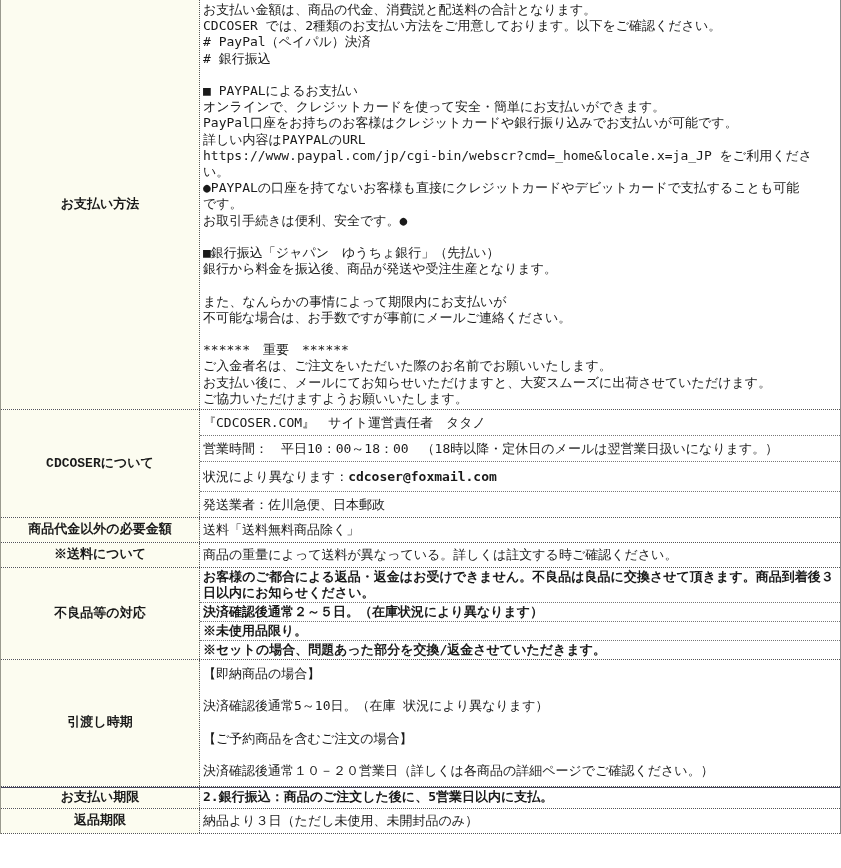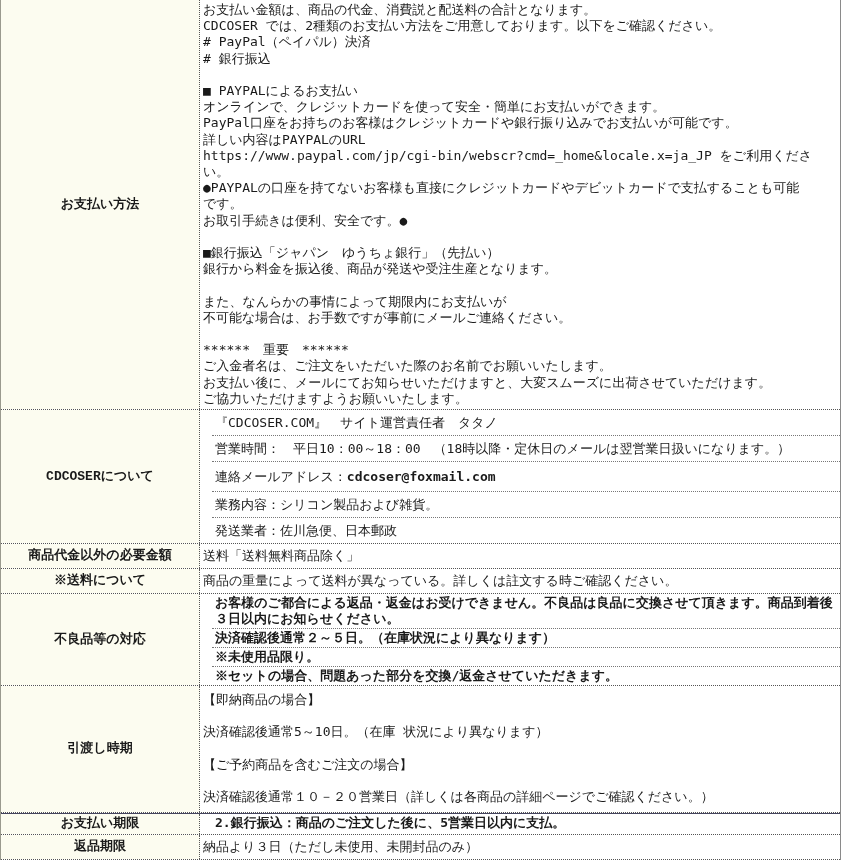--- a/index.html
+++ b/index.html
@@ -37,21 +37,20 @@
     white-space: pre-wrap;
     word-break: break-all;
     line-height: 16.2px;
     padding: 2px 2px 2px 3px;
   }
   .subline {
     border-bottom: 1px dotted #777;
     padding: 4px 2px 4px 3px;
     line-height: 17px;
     word-break: break-all;
-    margin-left: 12px;
   }
   .subline:last-child { border-bottom: none; }
   .subline.tight { padding: 1px 2px 1px 3px; line-height: 16px; font-weight: bold; }
   .subline.tall { padding: 6px 2px 6px 3px; }
   .single { padding: 4px 2px 4px 3px; line-height: 16px; word-break: break-all; }
   .bold { font-weight: bold; }
 </style>
 </head>
 <body style="color: rgb(26, 26, 26);">
 
@@ -86,22 +85,21 @@
 お支払い後に、メールにてお知らせいただけますと、大変スムーズに出荷させていただけます。
 ご協力いただけますようお願いいたします。</div>
       </div>
     </div>
 
     <div class="row">
       <div class="hcell" style="background: rgb(252, 252, 240);">CDCOSERについて</div>
       <div class="ccell">
         <div class="subline">『CDCOSER.COM』　サイト運営責任者　タタノ</div>
         <div class="subline">営業時間：　平日10：00～18：00　（18時以降・定休日のメールは翌営業日扱いになります。）</div>
-        <div class="subline tall"><span>連絡メールアドレス：</span><span class="bold">cdcoser@foxmail.com</span></div>
-        <div class="subline">業務内容：シリコン製品および雑貨。</div>
+        <div class="subline tall"><span>状況により異なります：</span><span class="bold">cdcoser@foxmail.com</span></div>
         <div class="subline">発送業者：佐川急便、日本郵政</div>
       </div>
     </div>
 
     <div class="row">
       <div class="hcell" style="background: rgb(252, 252, 240);">商品代金以外の必要金額</div>
       <div class="ccell">
         <div class="single">送料「送料無料商品除く」</div>
       </div>
     </div>

